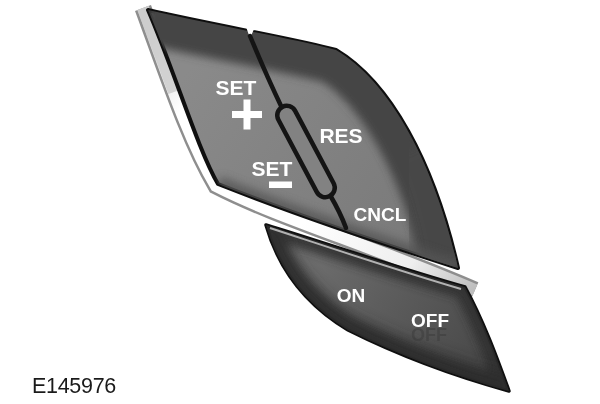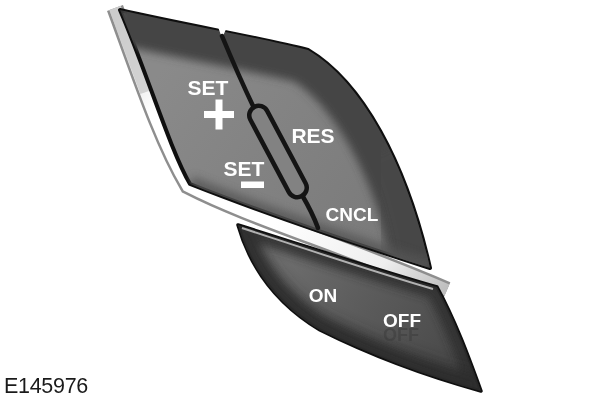--- a/index.html
+++ b/index.html
@@ -3,20 +3,21 @@
 <meta charset="utf-8">
 <style>
   html, body { margin: 0; padding: 0; background: #ffffff; }
   #stage {
     position: relative;
     width: 546px;
     height: 404px;
     background: #ffffff;
     overflow: hidden;
     font-family: "Liberation Sans", sans-serif;
+    margin-left: 28px;
   }
   svg { display: block; }
   .btn-label {
     font-family: "Liberation Sans", sans-serif;
     font-weight: 700;
     fill: #ffffff;
   }
   .ghost-label {
     font-family: "Liberation Sans", sans-serif;
     font-weight: 700;

